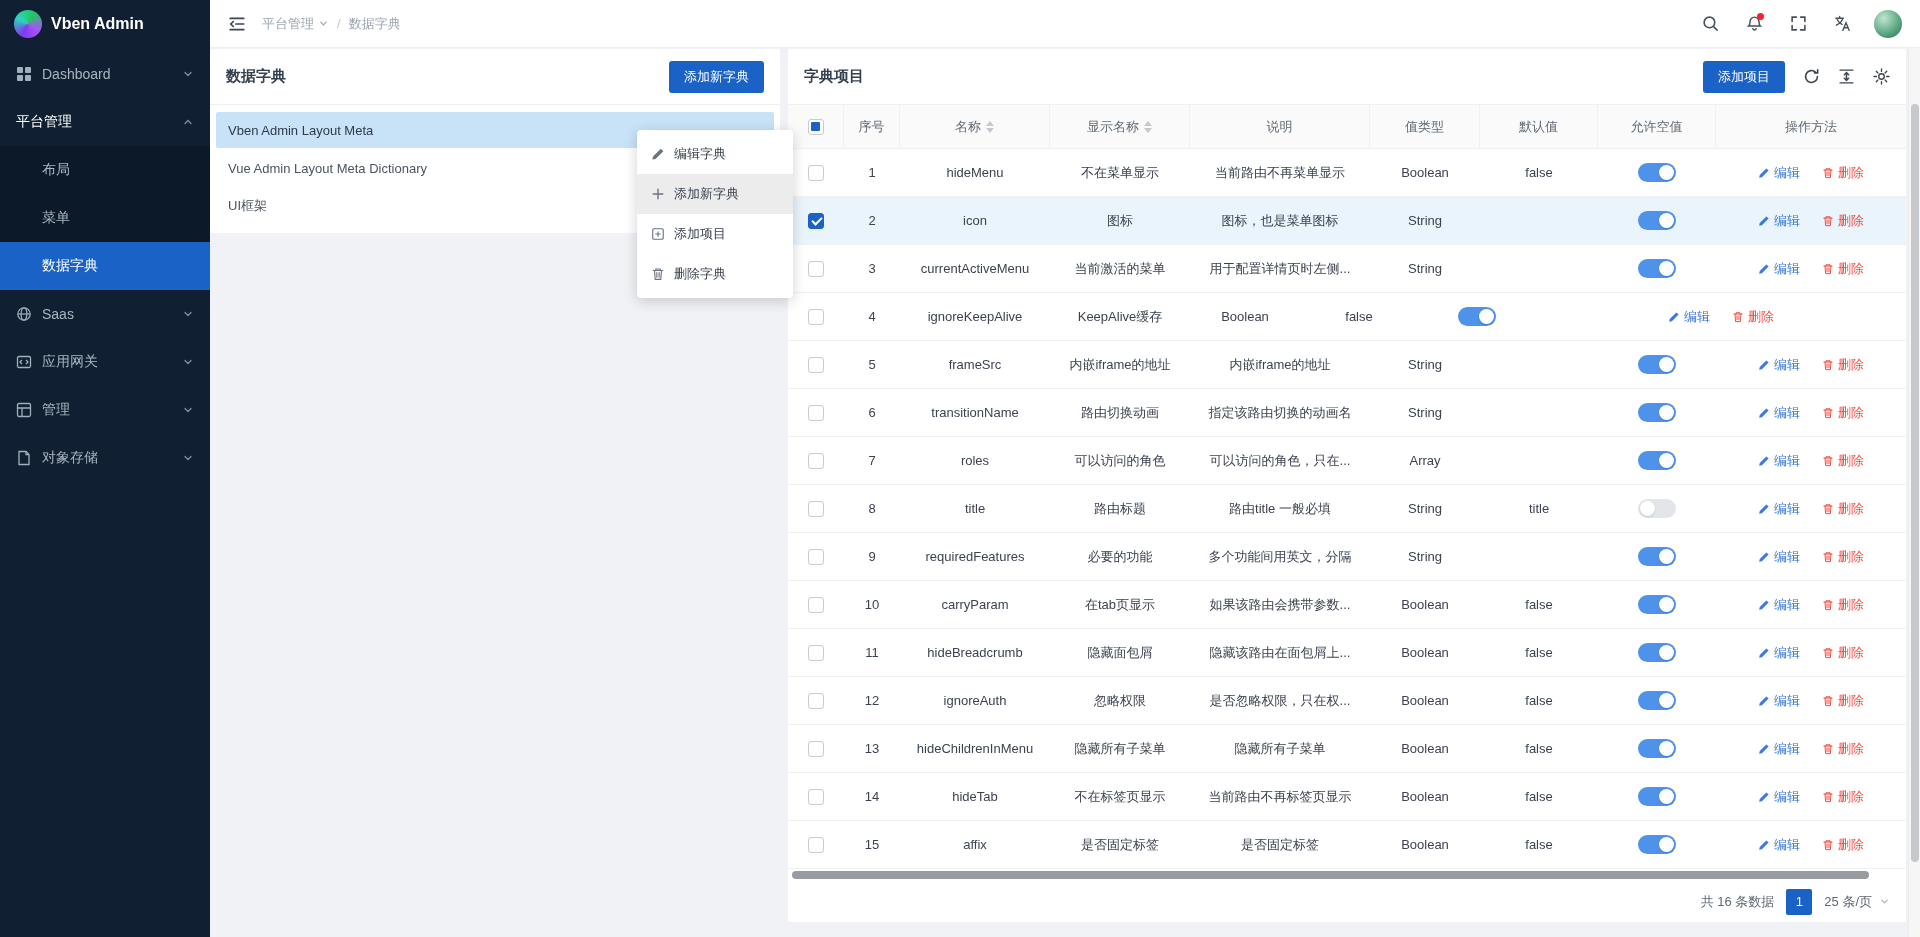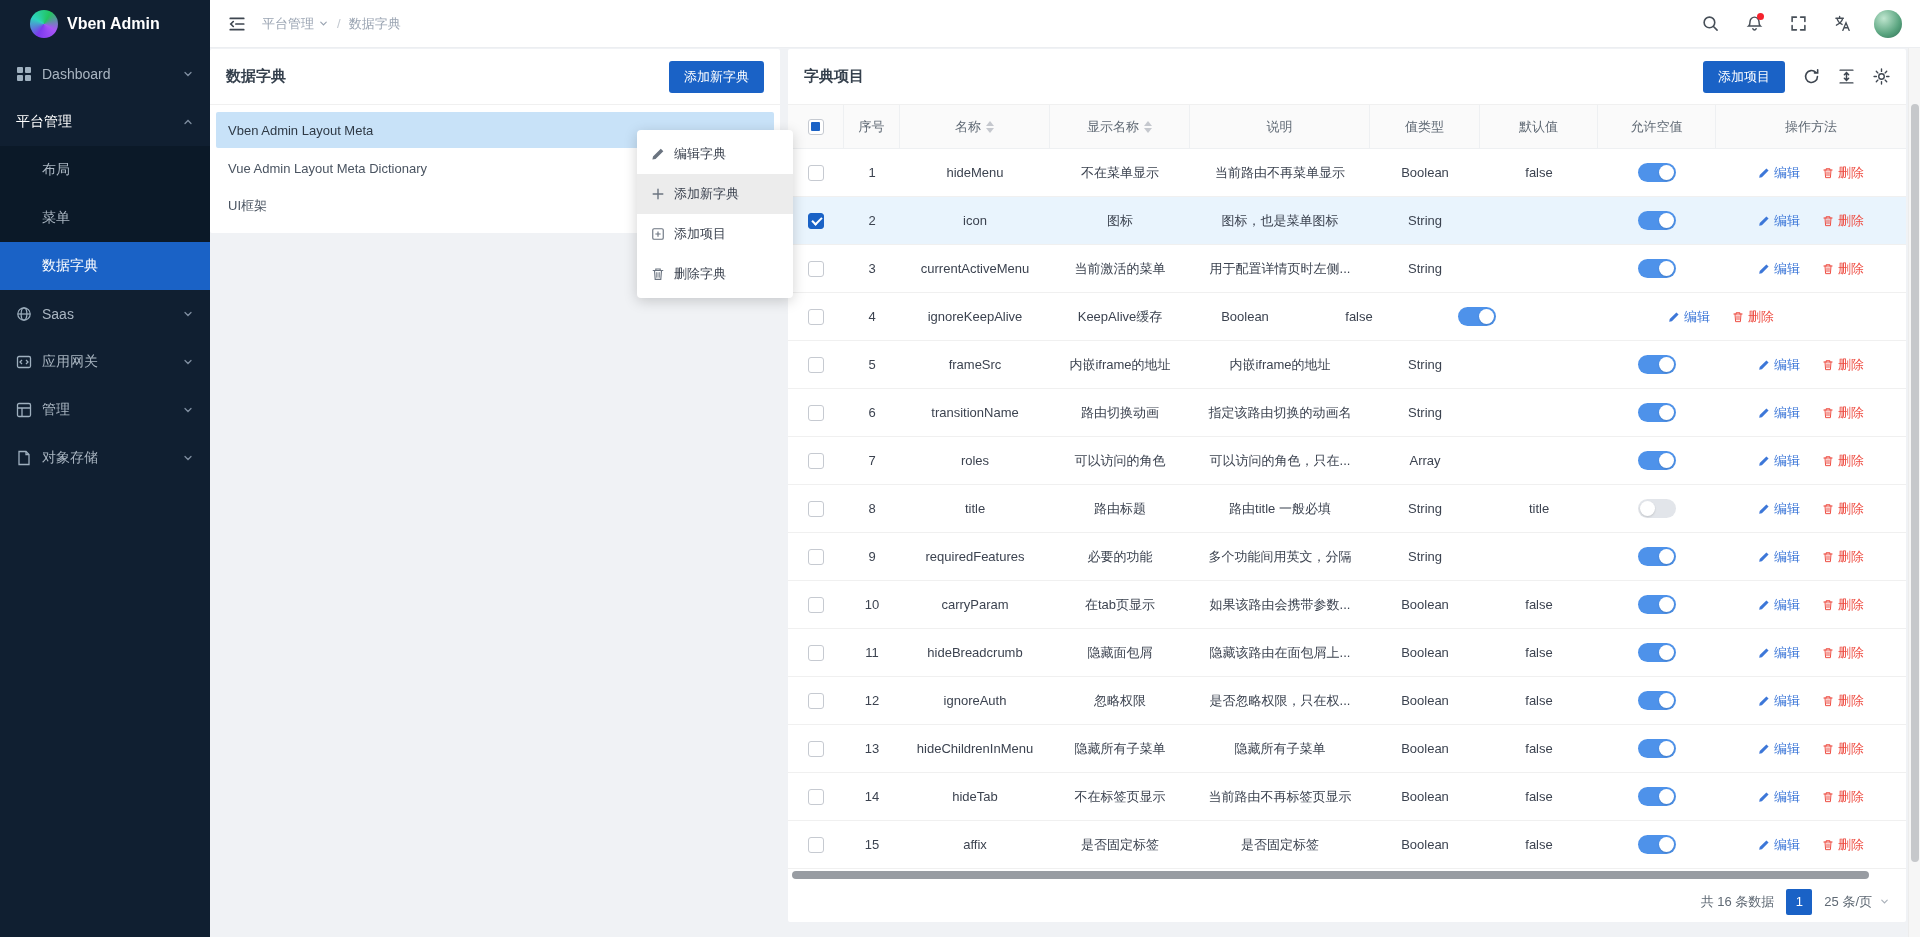--- a/index.html
+++ b/index.html
@@ -14,21 +14,21 @@
     --sel-item:#c8e2f8;
     --page-bg:#f0f2f5;
     --border:#f0f0f0;
   }
   *{margin:0;padding:0;box-sizing:border-box;font-family:"Liberation Sans","DejaVu Sans",sans-serif;}
   html,body{width:1920px;height:937px;overflow:hidden;background:var(--page-bg);}
   .app{position:relative;width:1920px;height:937px;}
 
   
   .sidebar{position:absolute;left:0;top:0;width:210px;height:937px;background:var(--sidebar-bg);z-index:5;}
-  .logo{height:48px;display:flex;align-items:center;gap:9px;padding:0 30px;}
+  .logo{height:48px;display:flex;align-items:center;gap:9px;padding:0 14px;}
   .logo-mark{width:28px;height:28px;border-radius:50%;background:conic-gradient(from 210deg,#7c3aed,#2dd4bf,#22c55e,#a855f7,#7c3aed);flex:none;}
   .logo-text{color:#fff;font-size:16px;font-weight:bold;white-space:nowrap;}
   .menu{padding-top:2px;}
   .menu-item{height:48px;display:flex;align-items:center;padding:0 16px;font-size:14px;color:#aab6c2;cursor:pointer;}
   .menu-item.open{color:#fff;}
   .mi-icon{margin-right:10px;color:#9fb0bf;}
   .mi-label{flex:1;white-space:nowrap;overflow:hidden;}
   .chev{margin-left:auto;color:#7f8ea0;}
   .chev svg{width:12px;height:12px;}
   .submenu{background:var(--sidebar-sub);}

